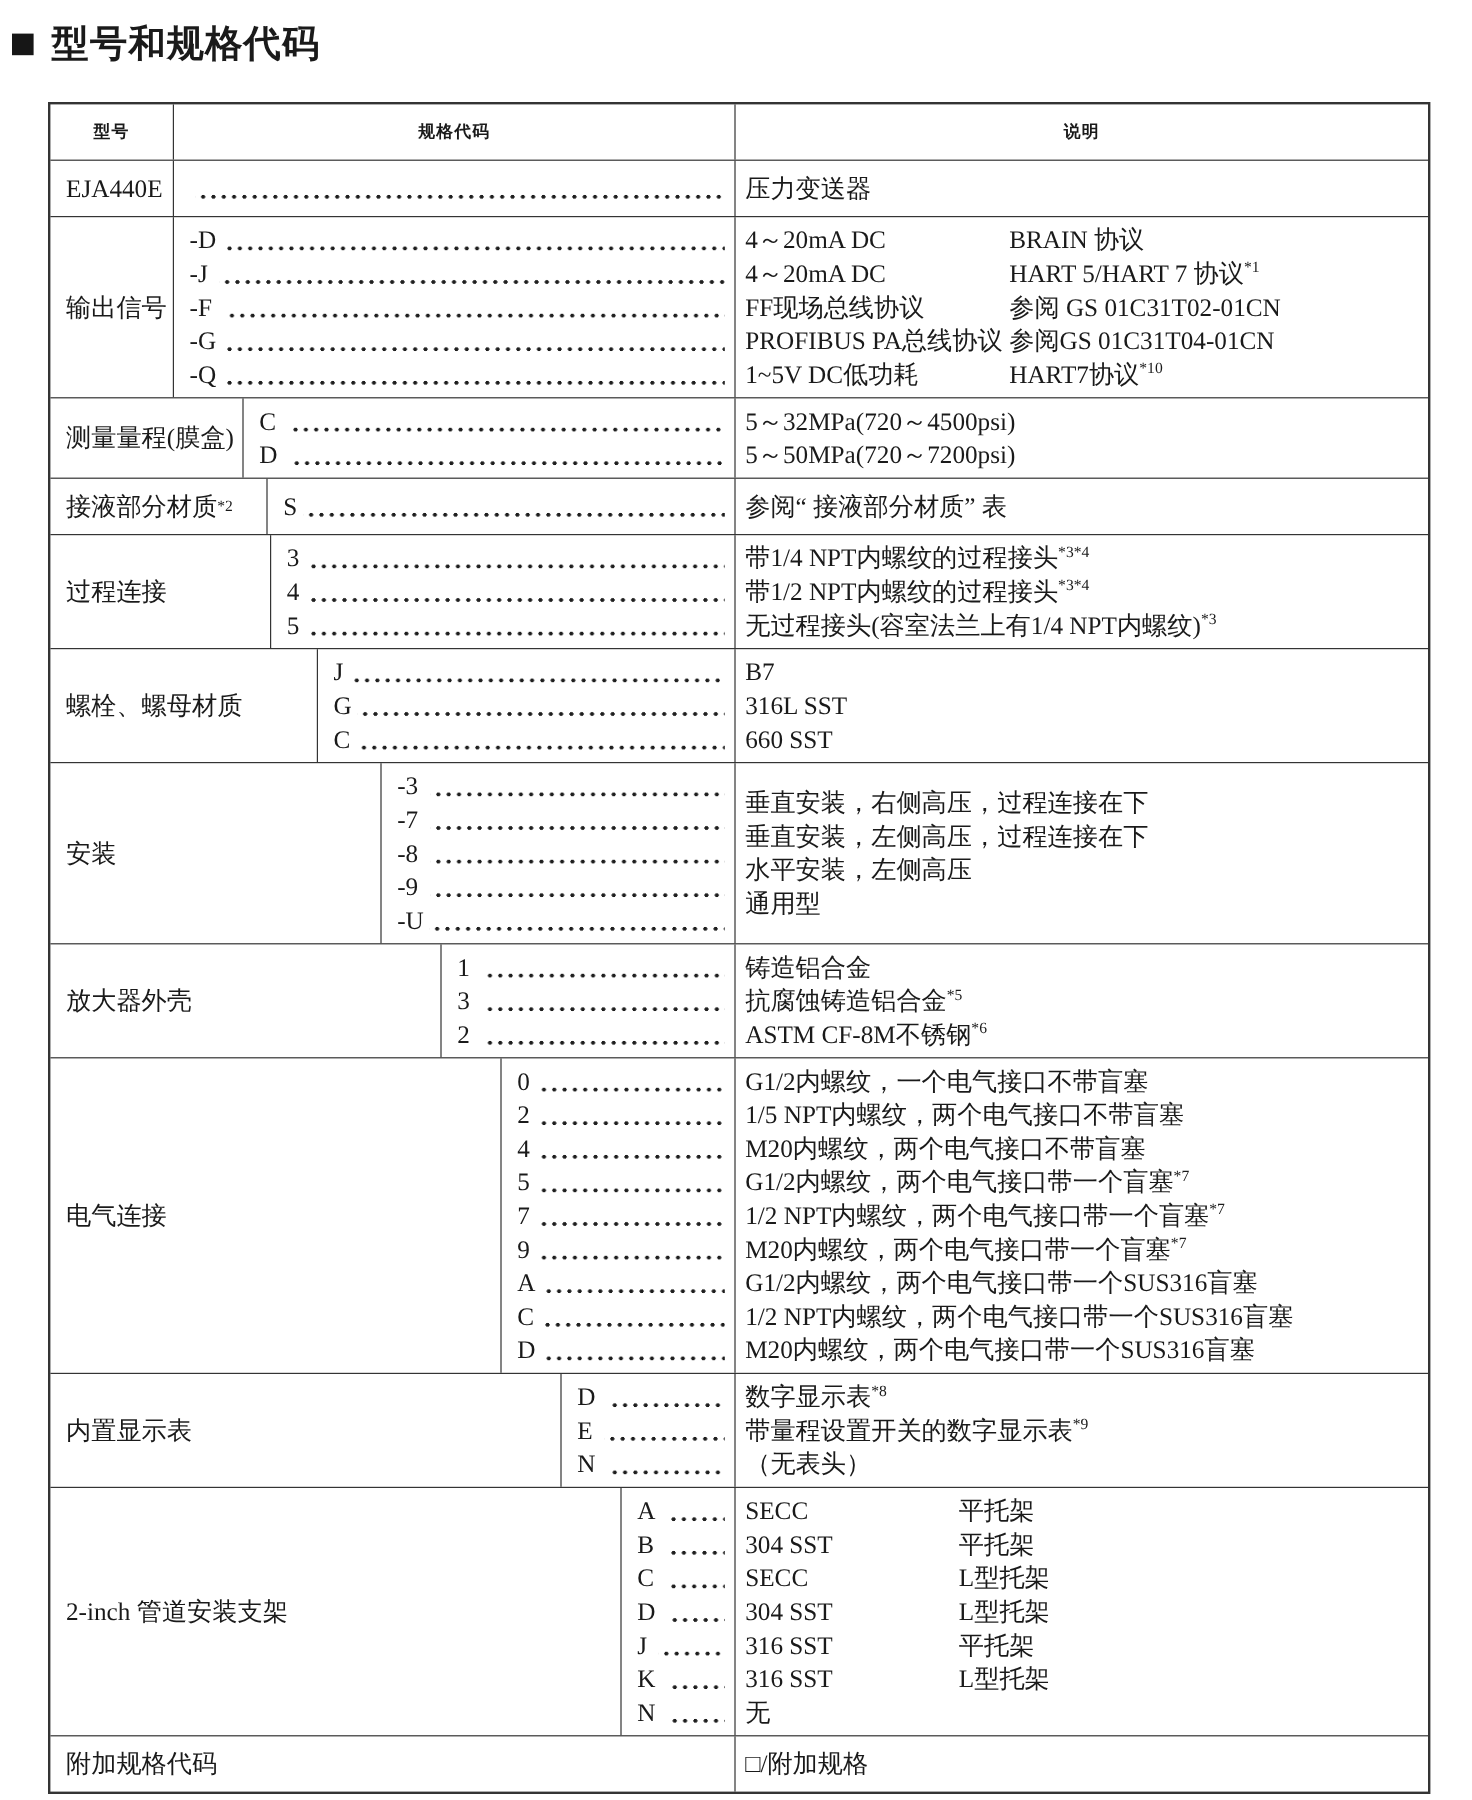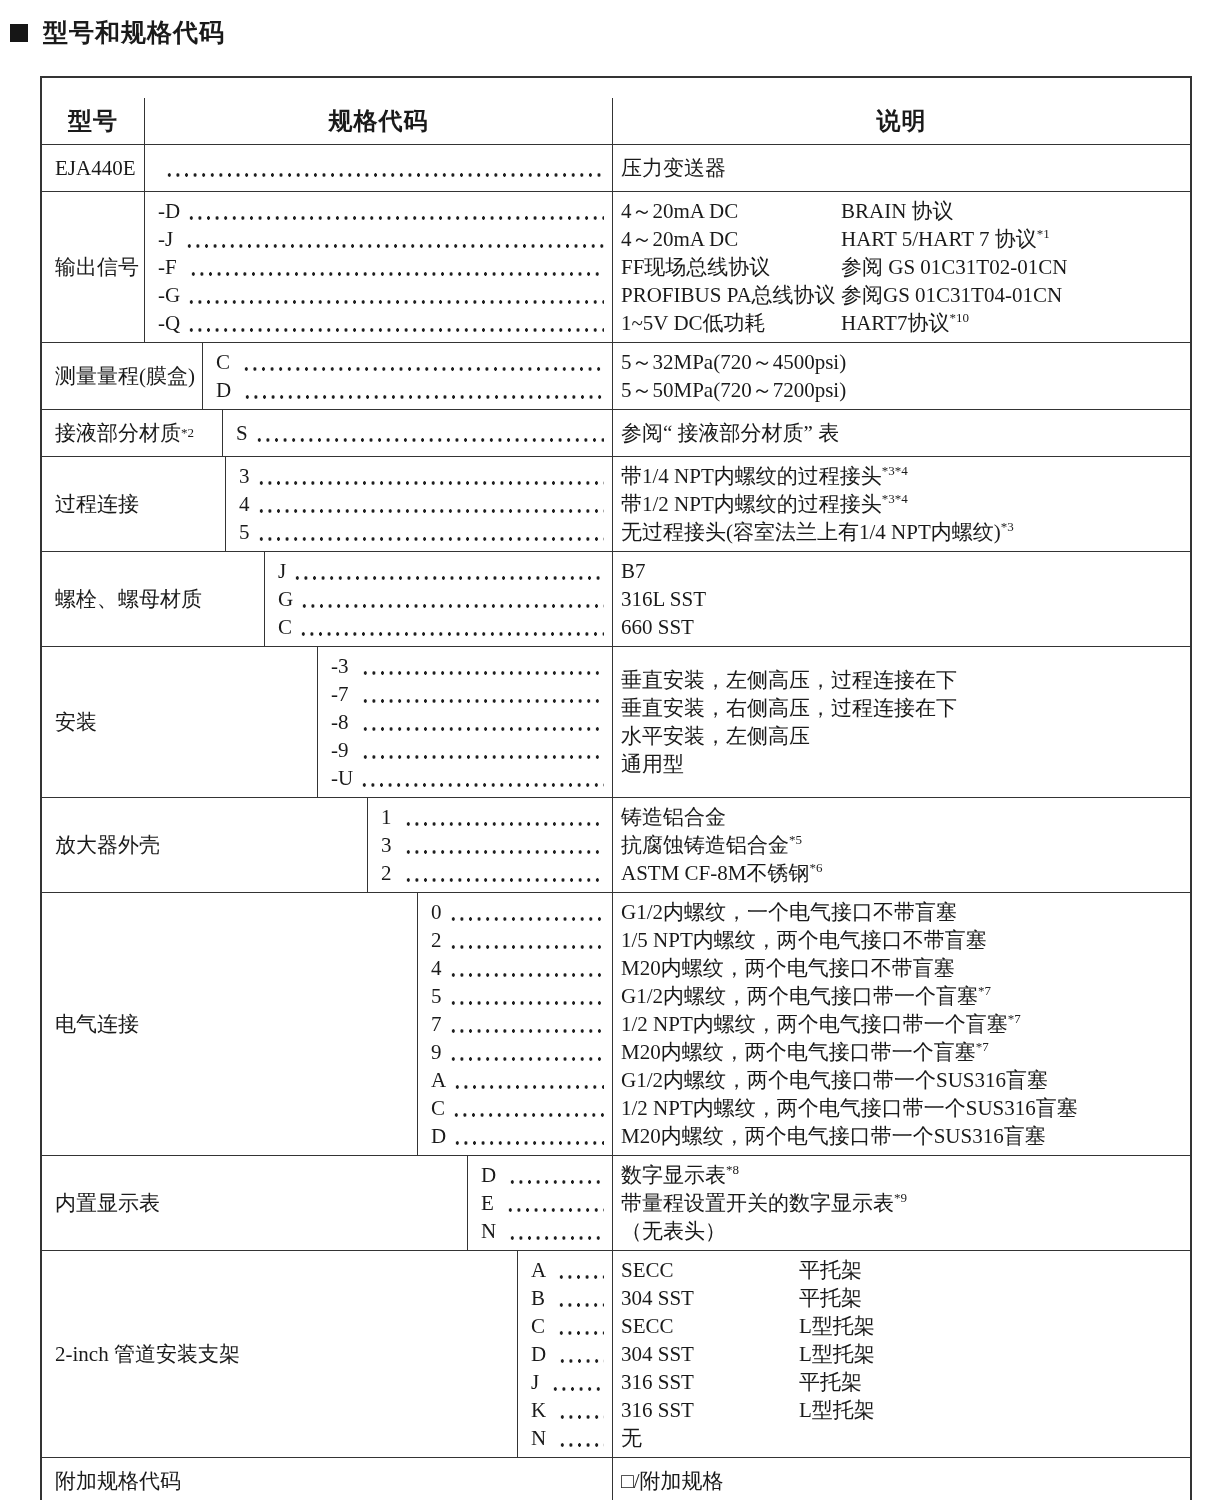--- a/index.html
+++ b/index.html
@@ -6,33 +6,33 @@
   body{
     width:1227px;height:1500px;
     color:#1a1a1a;
     font-family:"Liberation Serif","DejaVu Serif",serif;
     overflow:hidden;
   }
   .title{
     display:flex;align-items:center;
     margin:16px 0 0 10px;
     font-family:"Liberation Sans","DejaVu Sans",sans-serif;
-    font-weight:bold;font-size:25px;letter-spacing:1px;
+    font-weight:bold;font-size:31px;letter-spacing:1px;
   }
   .bullet{width:18px;height:18px;background:#161616;margin-right:15px;flex-shrink:0;}
   .tbl{
     margin:27px 0 0 40px;
     width:1152px;
     border:2px solid #343434;
     box-sizing:border-box;
     background:#fff;
   }
   .row{display:flex;min-height:46px;}
   .row + .row{border-top:1.5px solid #343434;}
-  .header{font-family:Liberation Serif, serif;font-weight:bold;font-size:24px;margin-top:20px;}
+  .header{font-family:Liberation Serif, serif;font-weight:bold;font-size:14px;}
   .hcell{display:flex;align-items:center;justify-content:center;box-sizing:border-box;letter-spacing:1px;}
   .hcell.model{width:102px;flex-shrink:0;}
   .hcell.code{flex:1;border-left:1.5px solid #343434;}
   .hcell.desc{width:578px;flex-shrink:0;border-left:1.5px solid #343434;}
   .cell-label{
     display:flex;align-items:center;
     padding-left:13px;box-sizing:border-box;
     font-size:21px;white-space:nowrap;flex-shrink:0;
   }
   .cell-codes{
@@ -209,22 +209,22 @@
         <div class="code-line">
           <span class="code">-9 </span>
           <span class="leader"></span>
         </div>
         <div class="code-line">
           <span class="code">-U</span>
           <span class="leader"></span>
         </div>
       </div>
       <div class="cell-desc">
+        <div class="desc-line">垂直安装，右侧高压，过程连接在下</div>
         <div class="desc-line">垂直安装，左侧高压，过程连接在下</div>
-        <div class="desc-line">垂直安装，右侧高压，过程连接在下</div>
         <div class="desc-line">水平安装，左侧高压</div>
         <div class="desc-line">通用型</div>
       </div>
     </div>
     <div class="row">
       <div class="cell-label" style="width: 325px;">放大器外壳</div>
       <div class="cell-codes">
         <div class="code-line">
           <span class="code">1 </span>
           <span class="leader"></span>

